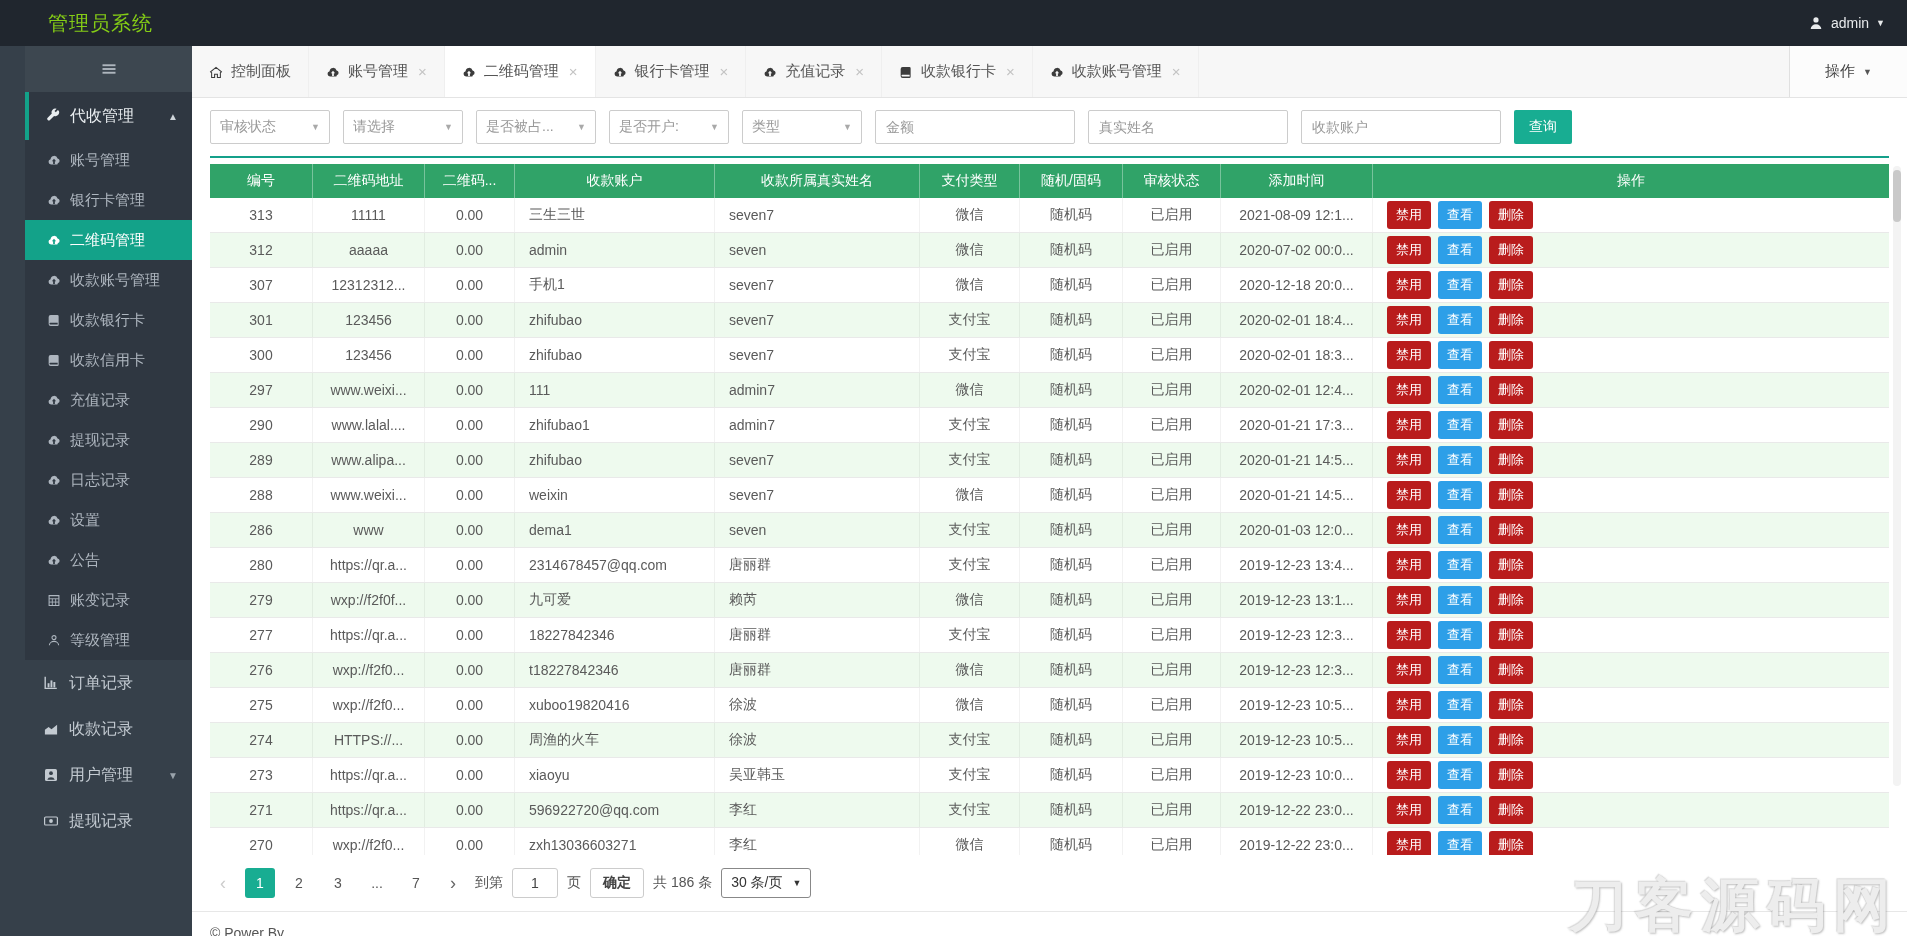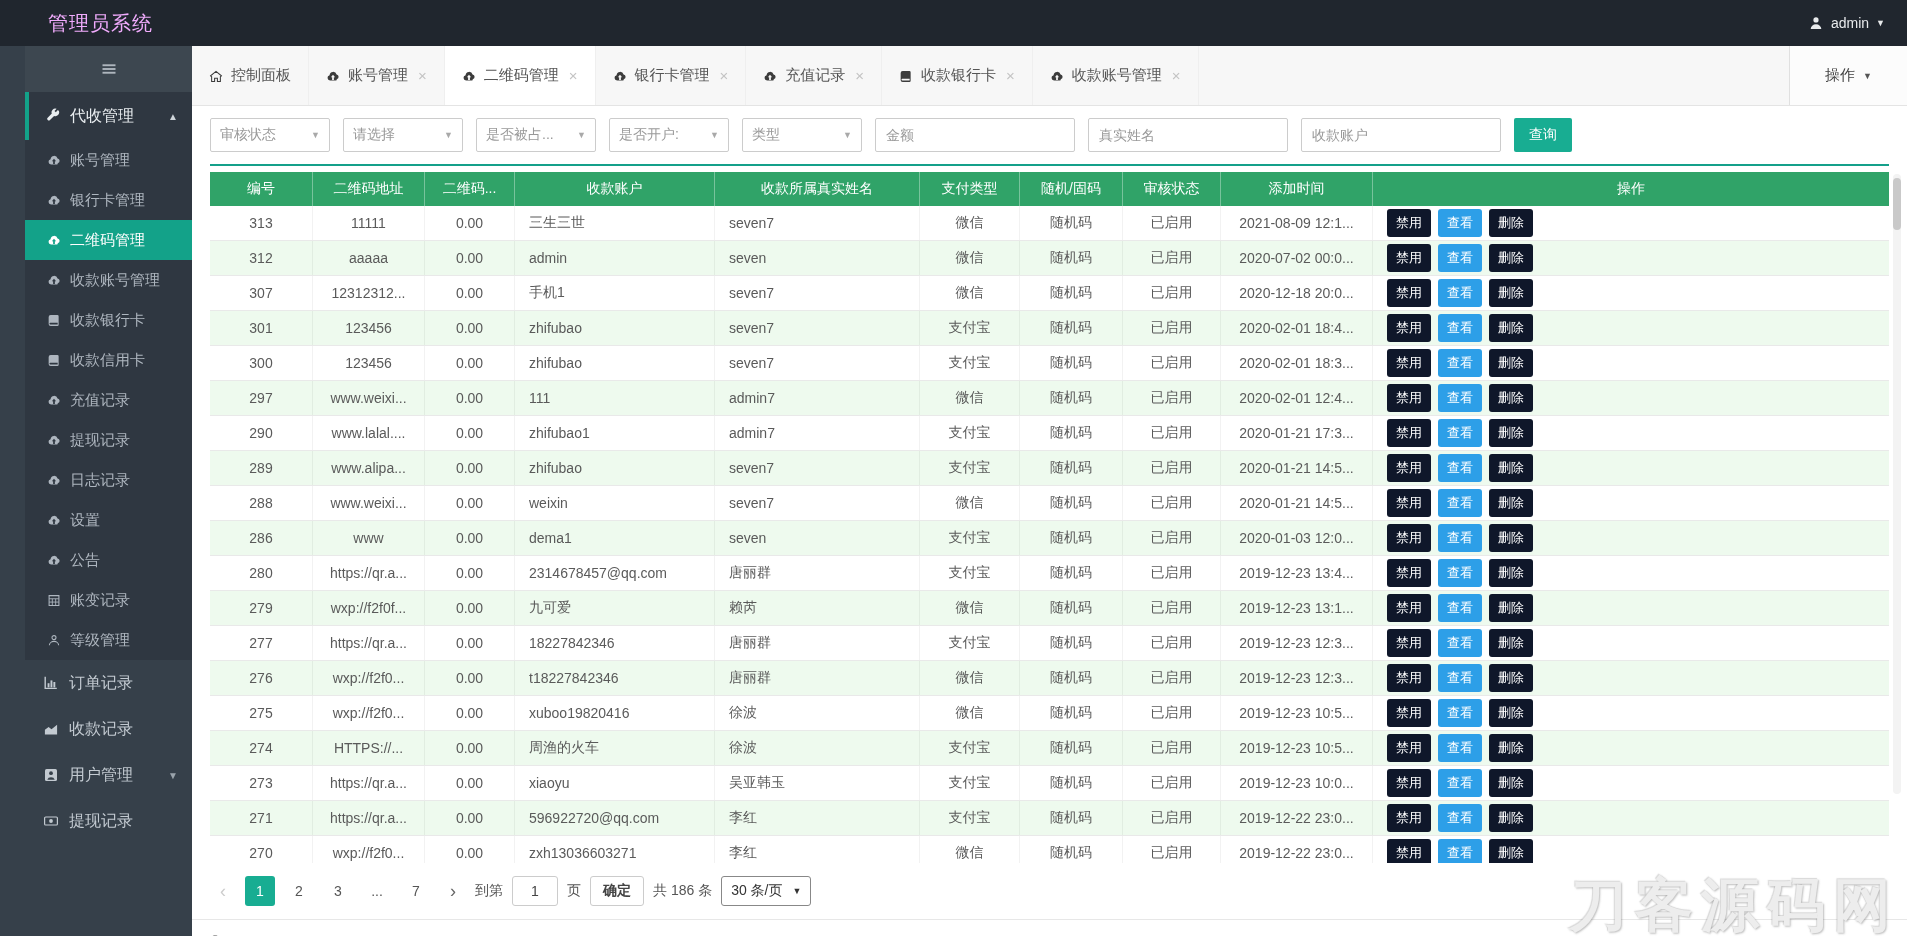--- a/index.html
+++ b/index.html
@@ -2,21 +2,21 @@
 <html><head>
 <meta charset="utf-8">
 <style>
   * { margin:0; padding:0; box-sizing:border-box; }
   html,body { width:1907px; height:936px; overflow:hidden; background:#fff;
     font-family:"Liberation Sans","DejaVu Sans",sans-serif; }
 
   
   .app-header { height:46px; background:#20262e; display:flex; align-items:center;
     justify-content:space-between; padding:0 22px 0 48px; }
-  .brand { color:#f0abfc; font-size:20px; letter-spacing:1px; }
+  .brand { color:#84cc16; font-size:20px; letter-spacing:1px; }
   .user-menu { color:#e8eaec; font-size:14px; display:flex; align-items:center; gap:7px; cursor:pointer; }
   .user-menu svg { width:14px; height:14px; }
   .user-caret { font-size:9px; color:#e8eaec; }
 
   
   .layout { display:flex; height:890px; }
   .sidebar { width:192px; background:#36404a; flex:none; overflow:hidden;padding-left:25px; }
   .side-toggle { height:46px; background:#3d4750; display:flex; align-items:center; justify-content:center; cursor:pointer; }
   .side-toggle svg { width:18px; height:16px; color:#aeb6bd; }
   .side-parent { height:48px; background:#2f3741; border-left:4px solid #13a289; display:flex;
@@ -32,21 +32,21 @@
   .submenu .active .ih { fill:#13a289; }
   .side-item { height:46px; display:flex; align-items:center; gap:10px; padding:0 14px 0 18px;
     color:#c3cad1; font-size:16px; cursor:pointer; background:#36404a; }
   .side-item svg { width:16px; height:16px; }
   .side-item .ih { fill:#36404a; }
   .side-item .caret { margin-left:auto; font-size:10px; color:#9aa3ab; }
 
   
   .main { flex:1; position:relative; background:#fff; overflow:hidden; }
 
-  .tabbar { height:60px; background:#f7f7f7; border-bottom:1px solid #e4e4e4; display:flex; align-items:stretch; }
+  .tabbar { height:52px; background:#f7f7f7; border-bottom:1px solid #e4e4e4; display:flex; align-items:stretch; }
   .tabs { display:flex; flex:1; }
   .tab { display:flex; align-items:center; gap:8px; padding:0 17px; font-size:15px; color:#555;
     cursor:pointer; border-right:1px solid #efefef; white-space:nowrap; }
   .tab svg { width:14px; height:14px; color:#3c3c3c; }
   .tab .ih { fill:#f7f7f7; }
   .tab.active { background:#fff; }
   .tab.active .ih { fill:#fff; }
   .tab-close { color:#c3c3c3; font-size:15px; margin-left:2px; cursor:pointer; }
   .actions-btn { width:118px; border-left:1px solid #e0e0e0; background:#fcfcfc; display:flex;
     align-items:center; justify-content:center; gap:8px; font-size:15px; color:#444; cursor:pointer; }
@@ -73,21 +73,21 @@
   .trow.alt { background:#eefaee; }
   .td { display:flex; align-items:center; justify-content:center; border-right:1px solid rgba(0,0,0,0.05);
     white-space:nowrap; overflow:hidden; }
   .td:last-child { border-right:none; }
   .td.left { justify-content:flex-start; padding-left:14px; }
   .c0{width:103px;flex:none}.c1{width:112px;flex:none}.c2{width:90px;flex:none}.c3{width:200px;flex:none}
   .c4{width:205px;flex:none}.c5{width:100px;flex:none}.c6{width:103px;flex:none}.c7{width:98px;flex:none}
   .c8{width:152px;flex:none}.c9{flex:1}
   .row-btn { border:none; border-radius:3px; color:#fff; font-size:13px; padding:5px 9px; margin-right:7px;
     cursor:pointer; font-family:inherit; }
-  .btn-orange { background:#0f172a; }
+  .btn-orange { background:#b91c1c; }
   .btn-blue { background:#2d9fe8; }
 
   .vscrollbar { position:absolute; right:-12px; top:8px; width:8px; height:620px; background:#f3f3f3; border-radius:4px; }
   .vscrollbar .thumb { position:absolute; top:4px; left:0; width:8px; height:52px; background:#c9c9c9; border-radius:4px; }
 
   .pager { display:flex; align-items:center; gap:9px; padding:13px 18px 9px 18px; font-size:14px; color:#555; }
   .pg-arrow { width:26px; text-align:center; font-size:18px; color:#666; cursor:pointer; }
   .pg-arrow.disabled { color:#ccc; }
   .pg-num { min-width:30px; height:30px; line-height:30px; text-align:center; border-radius:3px;
     cursor:pointer; color:#555; padding:0 4px; }

